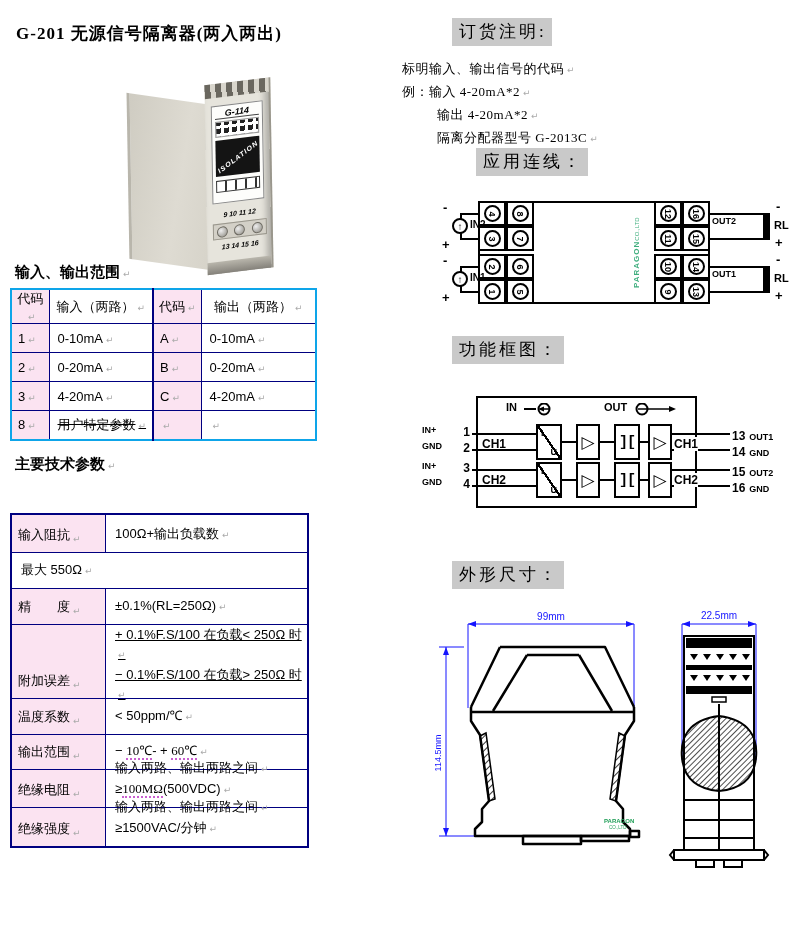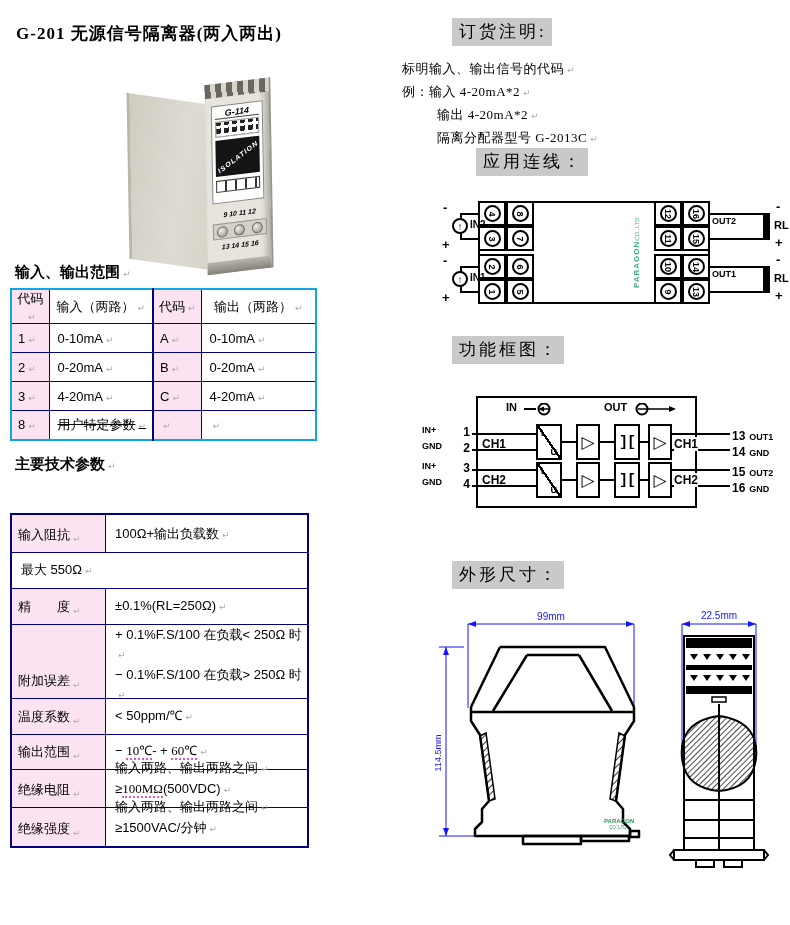--- a/index.html
+++ b/index.html
@@ -24,21 +24,21 @@
   table.io .thick-l { border-left:2px solid #000080; }
   table.io { border:2px solid #0ea5e9; }
   .strike { text-decoration:line-through; }
 
   
   .ptable { border:2px solid #000080; font-family:"Liberation Sans", sans-serif; font-size:13px; width:299px; }
   .prow { display:flex; border-top:1px solid #000080; }
   .prow:first-child { border-top:none; }
   .pkey { width:94px; background:#fbe3f1; border-right:1px solid #000080; display:flex; align-items:flex-end; padding:0 0 8px 6px; }
   .pval { flex:1; display:flex; flex-direction:column; justify-content:flex-end; padding:0 0 7px 9px; }
-  .pval.spread { justify-content:space-around; padding-bottom:0; }
+  .pval.spread { justify-content:space-around; padding-bottom:0;text-decoration:underline; }
   .pline { line-height:19px; }
   .dot { border-bottom:2px dotted #c95fd0;font-family:Liberation Serif, serif; }
 
   
   .wire-box { position:absolute; border:2px solid #000; background:#fff; }
   .tc { position:absolute; width:28px; height:25px; border:2px solid #000; background:#fff; display:flex; align-items:center; justify-content:center; }
   .tcirc { width:17px; height:17px; border:2px solid #000; border-radius:50%; display:flex; align-items:center; justify-content:center; }
   .tcirc i { font-style:normal; font-weight:bold; font-size:9px; transform:rotate(90deg); font-family:"Liberation Sans", sans-serif; }
   .wline { position:absolute; background:#000; }
   .srcc { position:absolute; width:16px; height:16px; border:2px solid #000; border-radius:50%; background:#fff; display:flex; align-items:center; justify-content:center; font-size:10px; font-weight:bold; }

